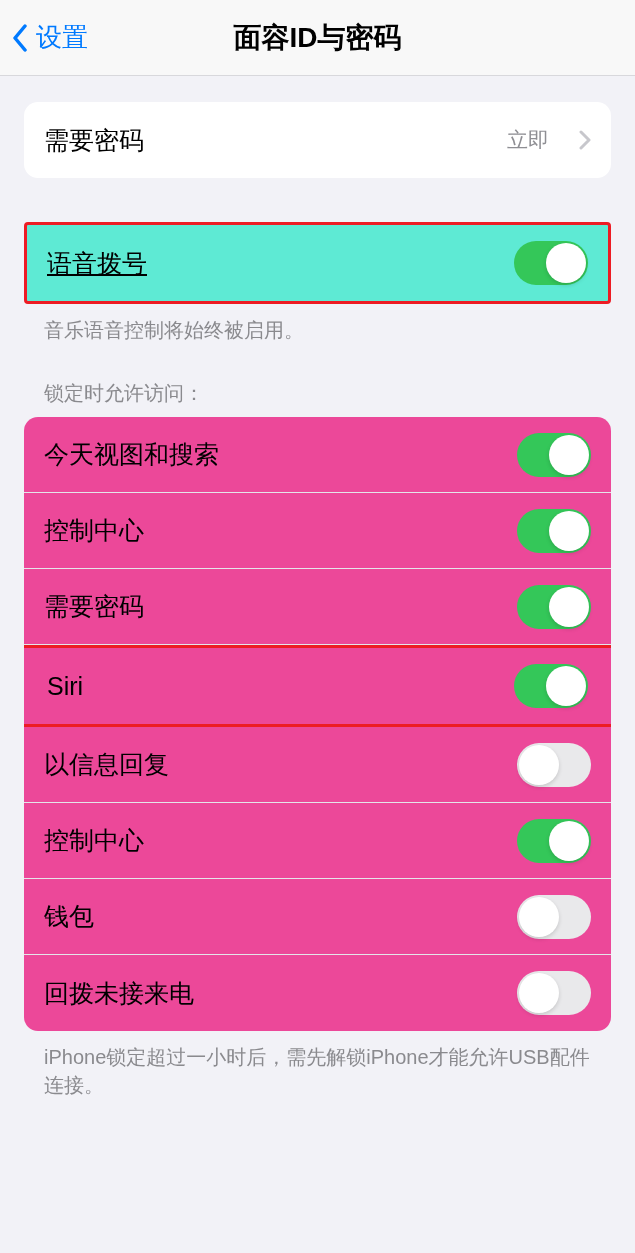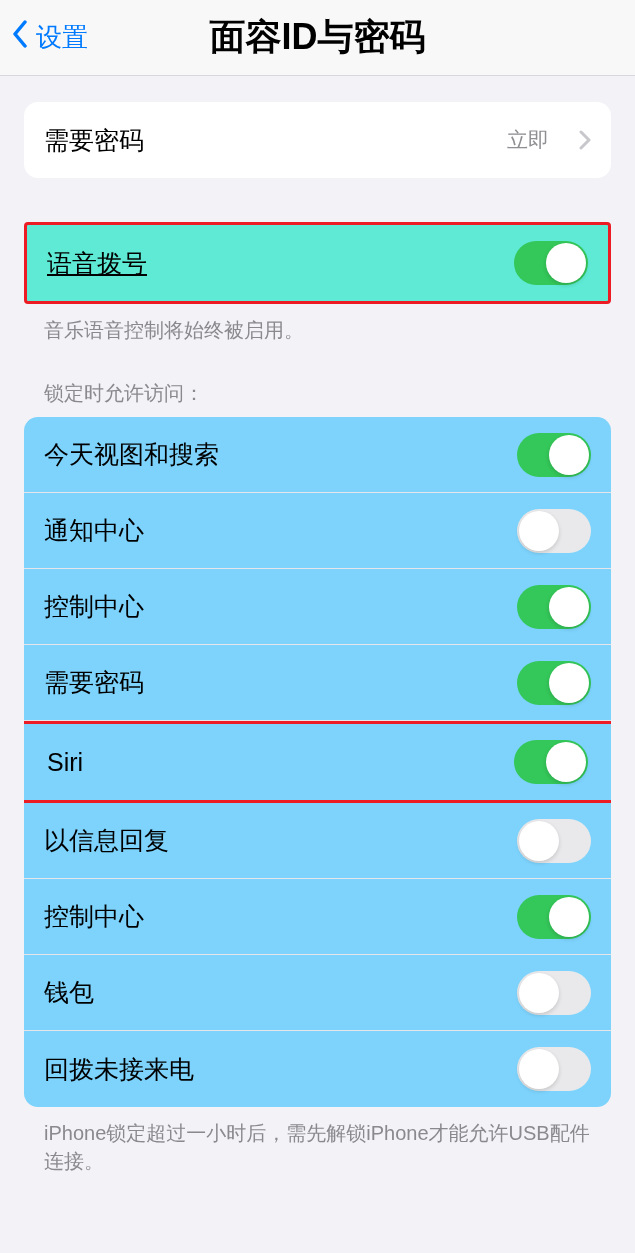--- a/index.html
+++ b/index.html
@@ -21,37 +21,38 @@
       background: #f8f8f8;
       border-bottom: 1px solid #d8d8dc;
       display: flex;
       align-items: center;
       position: relative;
       padding: 0 12px;
     }
     
     .back-button {
       display: flex;
+      align-items: center;
       color: #007aff;
       font-size: 26px;
       cursor: pointer;
     }
     
     .back-chevron {
       width: 16px;
       height: 28px;
       margin-right: 8px;
     }
     
     .page-title {
       position: absolute;
       left: 0;
       right: 0;
       text-align: center;
-      font-size: 36px;
+      font-size: 28px;
       font-weight: 600;
       color: #000;
       pointer-events: none;
     }
     
     .content {
       padding: 0;
     }
     
     .section {
@@ -157,21 +158,21 @@
     .highlight-box.standalone {
       border-radius: 4px;
       margin-bottom: 0;
     }
     
     .highlight-box .row {
       border-bottom: none;
     }
     
     .group-with-highlight {
-      background: #7dd3fc;
+      background: #ec4899;
       border-radius: 14px;
       margin: 0 24px;
       overflow: hidden;
     }
     
     .inner-highlight {
       border: 3px solid #ed1c24;
       margin: 0 -3px;
       position: relative;
     }
@@ -227,26 +228,20 @@
     <div class="section-header">锁定时允许访问：</div>
     <div class="group-with-highlight">
 
       <div class="row">
         <div class="row-label">今天视图和搜索</div>
         <div class="toggle toggle-on">
             <div class="toggle-knob"></div>
           </div>
       </div>
 
-      <div class="row">
-        <div class="row-label">通知中心</div>
-        <div class="toggle toggle-off">
-            <div class="toggle-knob"></div>
-          </div>
-      </div>
 
       <div class="row">
         <div class="row-label">控制中心</div>
         <div class="toggle toggle-on">
             <div class="toggle-knob"></div>
           </div>
       </div>
 
       <div class="row">
         <div class="row-label">需要密码</div>

